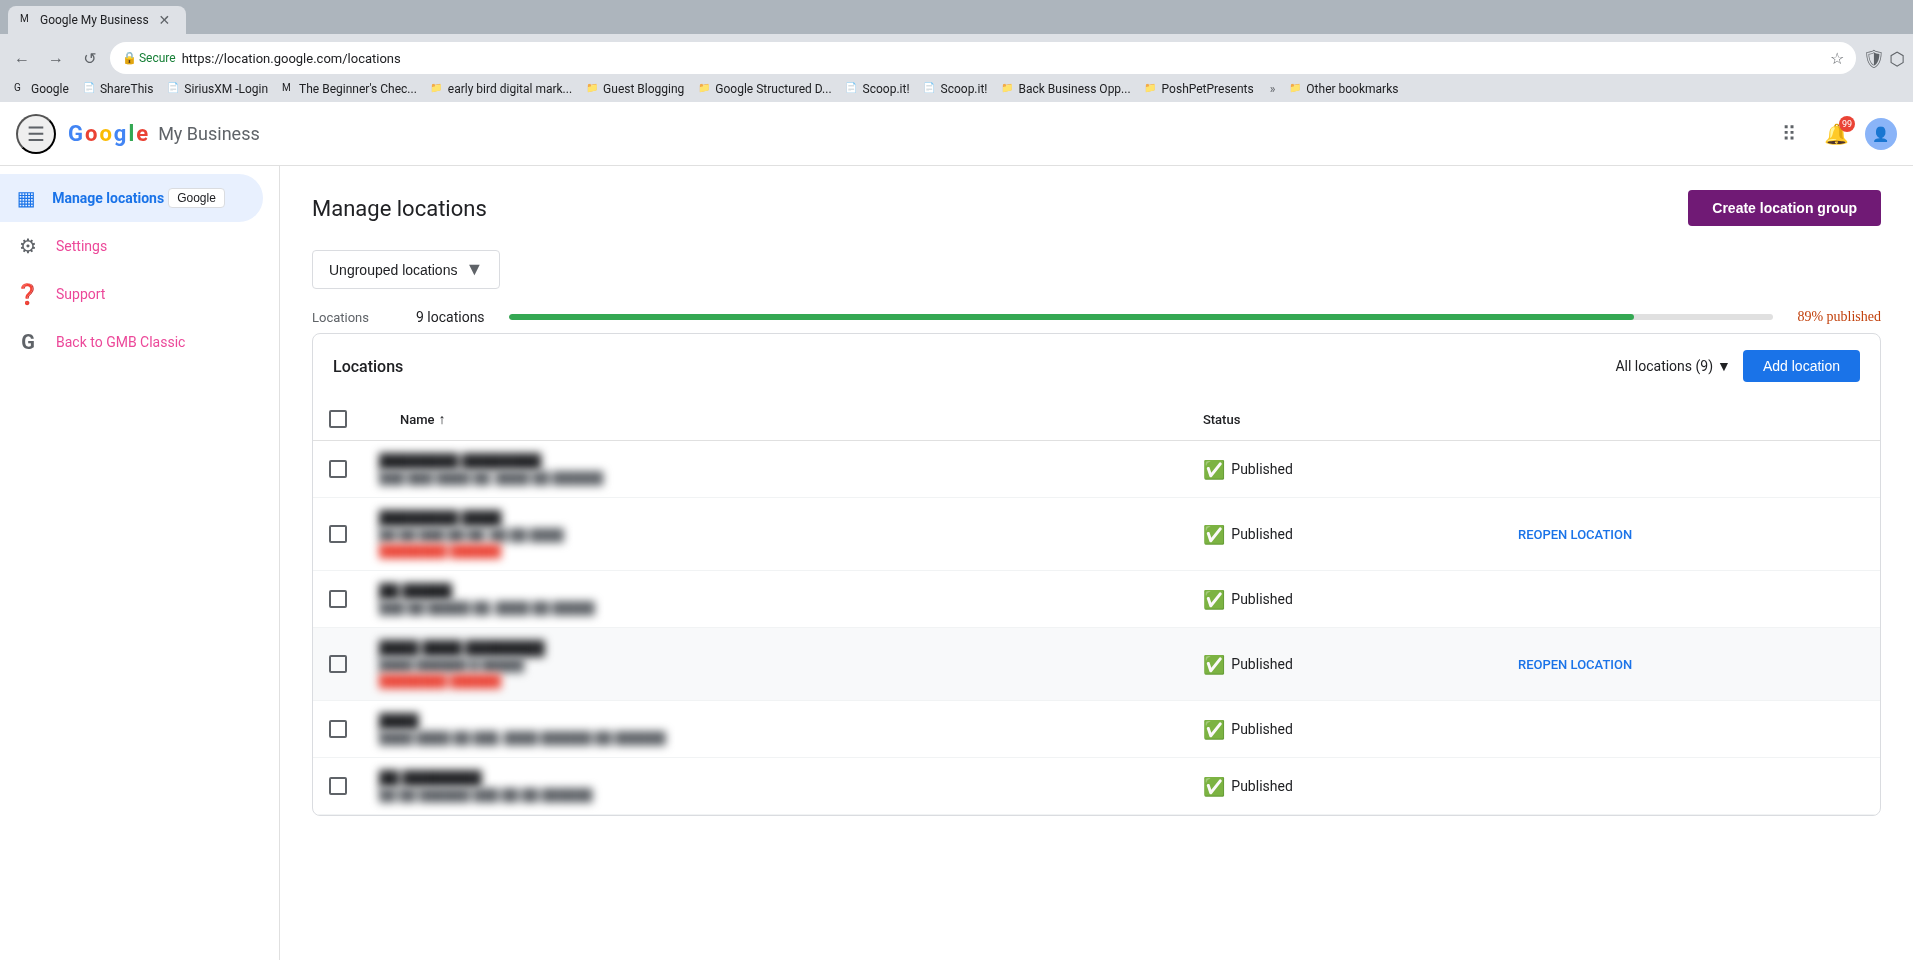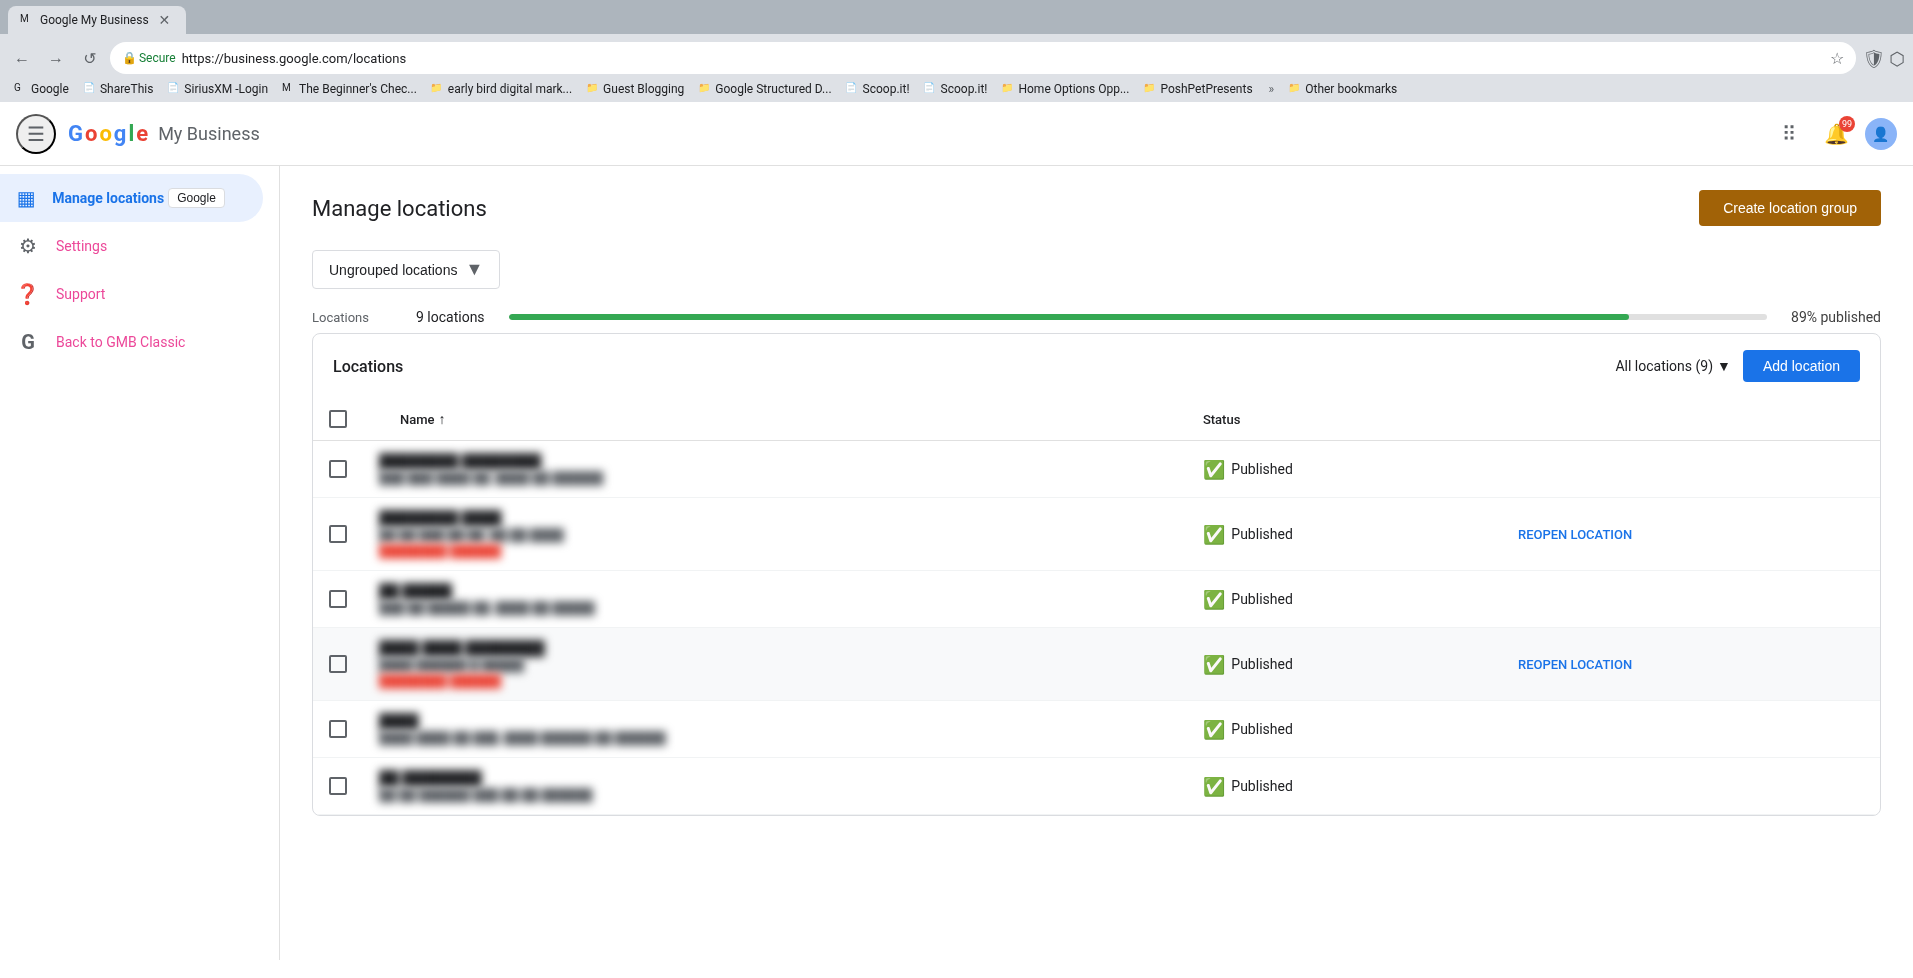--- a/index.html
+++ b/index.html
@@ -58,32 +58,32 @@
     .sidebar-icon { color: #5f6368; font-size: 20px; width: 24px; height: 24px; display: flex; align-items: center; justify-content: center; }
     .sidebar-item.active .sidebar-icon { color: #1a73e8; }
     .sidebar-label { font-size: 14px; color: #ec4899; }
     .options-btn { margin-left: 4px; border: 1px solid #dadce0; background: #fff; border-radius: 4px; padding: 2px 8px; font-size: 12px; color: #202124; cursor: pointer; }
     .sidebar-item-header { display: flex; align-items: center; width: 100%; }
 
     
     .content-area { flex: 1; padding: 24px 32px; overflow-y: auto; background: #fff; }
     .content-header { display: flex; align-items: center; justify-content: space-between; margin-bottom: 24px; }
     .page-title { font-size: 22px; color: #202124; font-weight: 400; }
-    .create-btn { background: #a16207; color: #fff; border: none; border-radius: 4px; padding: 10px 24px; font-size: 14px; cursor: pointer; font-weight: 400; }
+    .create-btn { background: #701a75; color: #fff; border: none; border-radius: 4px; padding: 10px 24px; font-size: 14px; cursor: pointer; font-weight: 700; }
 
     
     .filter-row { margin-bottom: 20px; }
     .dropdown-btn { display: flex; align-items: center; gap: 8px; border: 1px solid #dadce0; border-radius: 4px; padding: 8px 16px; background: #fff; cursor: pointer; font-size: 14px; color: #202124; }
     .dropdown-arrow { color: #5f6368; font-size: 18px; }
 
     
     .stats-row { display: flex; align-items: center; gap: 24px; margin-bottom: 8px; }
     .stats-label { color: #5f6368; font-size: 13px; min-width: 80px; }
     .stats-count { font-size: 14px; color: #202124; }
-    .stats-published { font-size: 14px; color: #404040; }
+    .stats-published { font-size: 14px; color: #c2410c; font-family: Liberation Serif, serif; }
     .progress-container { flex: 1; display: flex; align-items: center; gap: 16px; }
     .progress-track { flex: 1; height: 6px; background: #e0e0e0; border-radius: 3px; overflow: hidden; }
     .progress-fill { height: 100%; background: #34a853; border-radius: 3px; }
 
     
     .locations-card { border: 1px solid #dadce0; border-radius: 8px; overflow: hidden; }
     .locations-header { display: flex; align-items: center; justify-content: space-between; padding: 16px 20px; }
     .locations-title { font-size: 16px; font-weight: 500; color: #202124; }
     .locations-header-right { display: flex; align-items: center; gap: 12px; }
     .all-locations-dropdown { display: flex; align-items: center; gap: 4px; font-size: 14px; color: #202124; cursor: pointer; }
@@ -127,21 +127,21 @@
     <button class="browser-btn">
       <span>→</span>
     </button>
     <button class="browser-btn">
       <span>↺</span>
     </button>
     <div class="browser-address-bar">
       <span class="secure-badge">
         🔒 <span>Secure</span>
       </span>
-      <span class="address-text">https://business.google.com/locations</span>
+      <span class="address-text">https://location.google.com/locations</span>
       <span class="addr-icon">☆</span>
     </div>
     <div class="address-icons">
       <span style="font-size:18px;color:#5f6368;cursor:pointer;">🛡</span>
       <span style="font-size:18px;color:#5f6368;cursor:pointer;">⬡</span>
     </div>
   </div>
 
   <div class="bookmarks-bar">
     <div class="bookmark-item">
@@ -175,21 +175,21 @@
     <div class="bookmark-item">
       <span class="bookmark-favicon">📄</span>
       <span>Scoop.it!</span>
     </div>
     <div class="bookmark-item">
       <span class="bookmark-favicon">📄</span>
       <span>Scoop.it!</span>
     </div>
     <div class="bookmark-item">
       <span class="bookmark-favicon">📁</span>
-      <span>Home Options Opp...</span>
+      <span>Back Business Opp...</span>
     </div>
     <div class="bookmark-item">
       <span class="bookmark-favicon">📁</span>
       <span>PoshPetPresents</span>
     </div>
     <span class="bookmark-more">»</span>
     <div class="bookmark-item">
       <span class="bookmark-favicon">📁</span>
       <span>Other bookmarks</span>
     </div>

